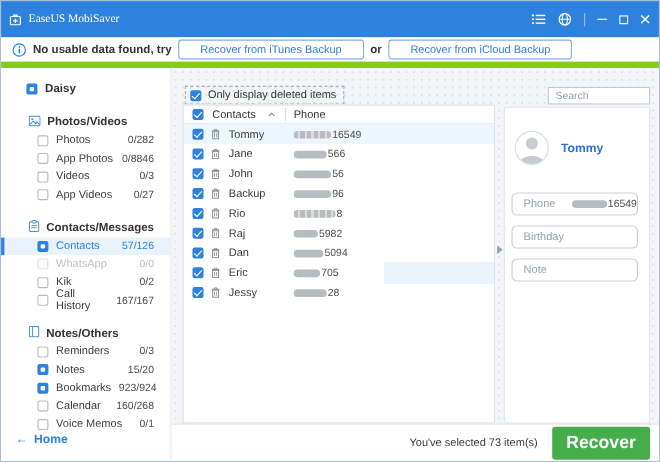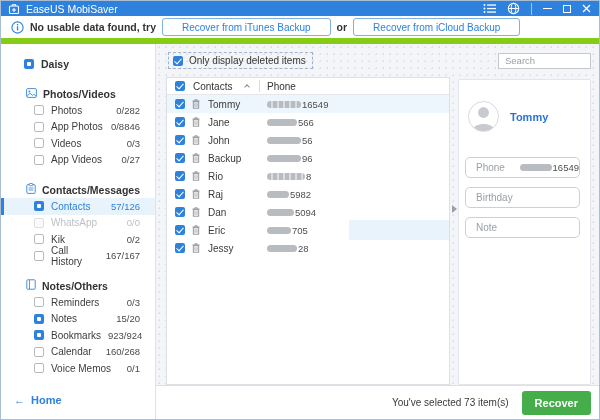--- a/index.html
+++ b/index.html
@@ -1,20 +1,20 @@
 <!DOCTYPE html>
 <html><head>
 <meta charset="utf-8">
 <style>
   * { box-sizing: border-box; margin: 0; padding: 0; }
   html,body { width:600px; height:420px; font-family:"Liberation Sans", sans-serif; }
   .window { width:600px; height:420px; border:1px solid #a9bdd3; display:flex; flex-direction:column; background:#fff; overflow:hidden; }
 
   
-  .titlebar { height:15px; background:#2e81dd; display:flex; align-items:center; padding:0 8px 0 7px; flex:none; }
+  .titlebar { height:33px; background:#2e81dd; display:flex; align-items:center; padding:0 8px 0 7px; flex:none;font-family:Liberation Serif, serif; }
   .app-icon { display:flex; }
   .tb-title { color:#fff; font-size:10.5px; margin-left:6px; }
   .tb-right { margin-left:auto; display:flex; align-items:center; gap:11px; }
   .tb-btn { display:flex; align-items:center; justify-content:center; cursor:pointer; }
   .tb-sep { width:1px; height:12px; background:rgba(255,255,255,.55); }
   .min-glyph { width:9px; height:1.5px; background:#fff; display:block; }
   .max-glyph { width:8px; height:8px; border:1.2px solid #fff; display:block; }
 
   
   .infobar { height:28px; border-bottom:6px solid #84cc16; display:flex; align-items:center; padding-left:10px; gap:6px; background:#fff; flex:none; }
@@ -45,21 +45,21 @@
   
   .cb { width:10px; height:10px; border-radius:2px; flex:none; position:relative; display:inline-block; }
   .cb.unchecked { background:#fff; border:1px solid #b7bbc0; }
   .cb.disabled  { background:#fbfbfb; border:1px solid #dcdfe2; }
   .cb.partial   { background:#2e81dd; }
   .cb.partial::after { content:''; position:absolute; left:3px; top:3px; width:4px; height:4px; background:#fff; border-radius:1px; }
   .cb.checked   { background:#2e81dd; }
   .cb.checked::after { content:''; position:absolute; left:3px; top:1px; width:3px; height:6px; border:solid #fff; border-width:0 1.5px 1.5px 0; transform:rotate(42deg); }
 
   
-  .main-top { height:33px; flex:none; display:flex; align-items:center; padding:0 8px 0 12px; }
+  .main-top { height:33px; flex:none; display:flex; align-items:flex-end; padding:0 8px 0 12px; }
   .filter-box { display:flex; align-items:center; gap:6px; border:1px dashed #9fb4ca; padding:2px 6px 2px 4px; font-size:10px; color:#333; cursor:pointer; }
   .search-input { margin-left:auto; width:93px; height:16px; border:1px solid #c4c9ce; font-size:9.5px; padding:1px 6px; color:#555; background:#fff; font-family:inherit; }
   .search-input::placeholder { color:#9aa0a6; }
 
   
   .main-body { flex:1; position:relative; min-height:0; }
   .table { position:absolute; left:10px; top:0; bottom:0; width:284px; background:#fff; border:1px solid #dcdfe3; display:flex; flex-direction:column; }
   .thead { height:17px; flex:none; display:flex; align-items:center; border-bottom:1px solid #e3e6ea; font-size:10px; color:#333; padding-left:8px; position:relative; }
   .thead .h-label { margin-left:8px; }
   .sort-caret { position:absolute; left:78px; top:7px; width:4px; height:4px; border:solid #888; border-width:1.2px 1.2px 0 0; transform:rotate(-45deg); }
@@ -84,21 +84,21 @@
   .avatar { width:31px; height:31px; border-radius:50%; border:1px solid #d7dade; overflow:hidden; background:#fff; flex:none; }
   .contact-name { color:#2a72d8; font-weight:bold; font-size:11px; }
   .fields { margin-top:25px; display:flex; flex-direction:column; gap:9px; }
   .field { height:21px; border:1px solid #ccd0d5; border-radius:5px; display:flex; align-items:center; padding-left:10px; font-size:10px; color:#9aa0a6; background:#fff; }
   .field .pill { margin-left:15px; width:40px; }
   .field .suffix { color:#4e4e4e; }
 
   
   .footer { height:34px; flex:none; border-top:1px solid #dcdfe3; background:#fff; display:flex; align-items:center; justify-content:flex-end; gap:13px; padding-right:8px; }
   .sel-text { font-size:10px; color:#3a3a3a; }
-  .recover-btn { background:#45ae4b; color:#fff; font-weight:bold; font-size:11px; border:none; border-radius:3px; padding:6px 13px; font-family:inherit; cursor:pointer; }
+  .recover-btn { background:#45ae4b; color:#fff; font-weight:bold; font-size:16px; border:none; border-radius:3px; padding:6px 13px; font-family:inherit; cursor:pointer; }
 </style>
 </head>
 <body>
 
 <div class="window">
 
   <div class="titlebar">
     <span class="app-icon">
       <svg width="12" height="12" viewBox="0 0 12 12">
           <rect x="1.5" y="3" width="9" height="7.5" rx="1" fill="none" stroke="#fff" stroke-width="1.1"></rect>

